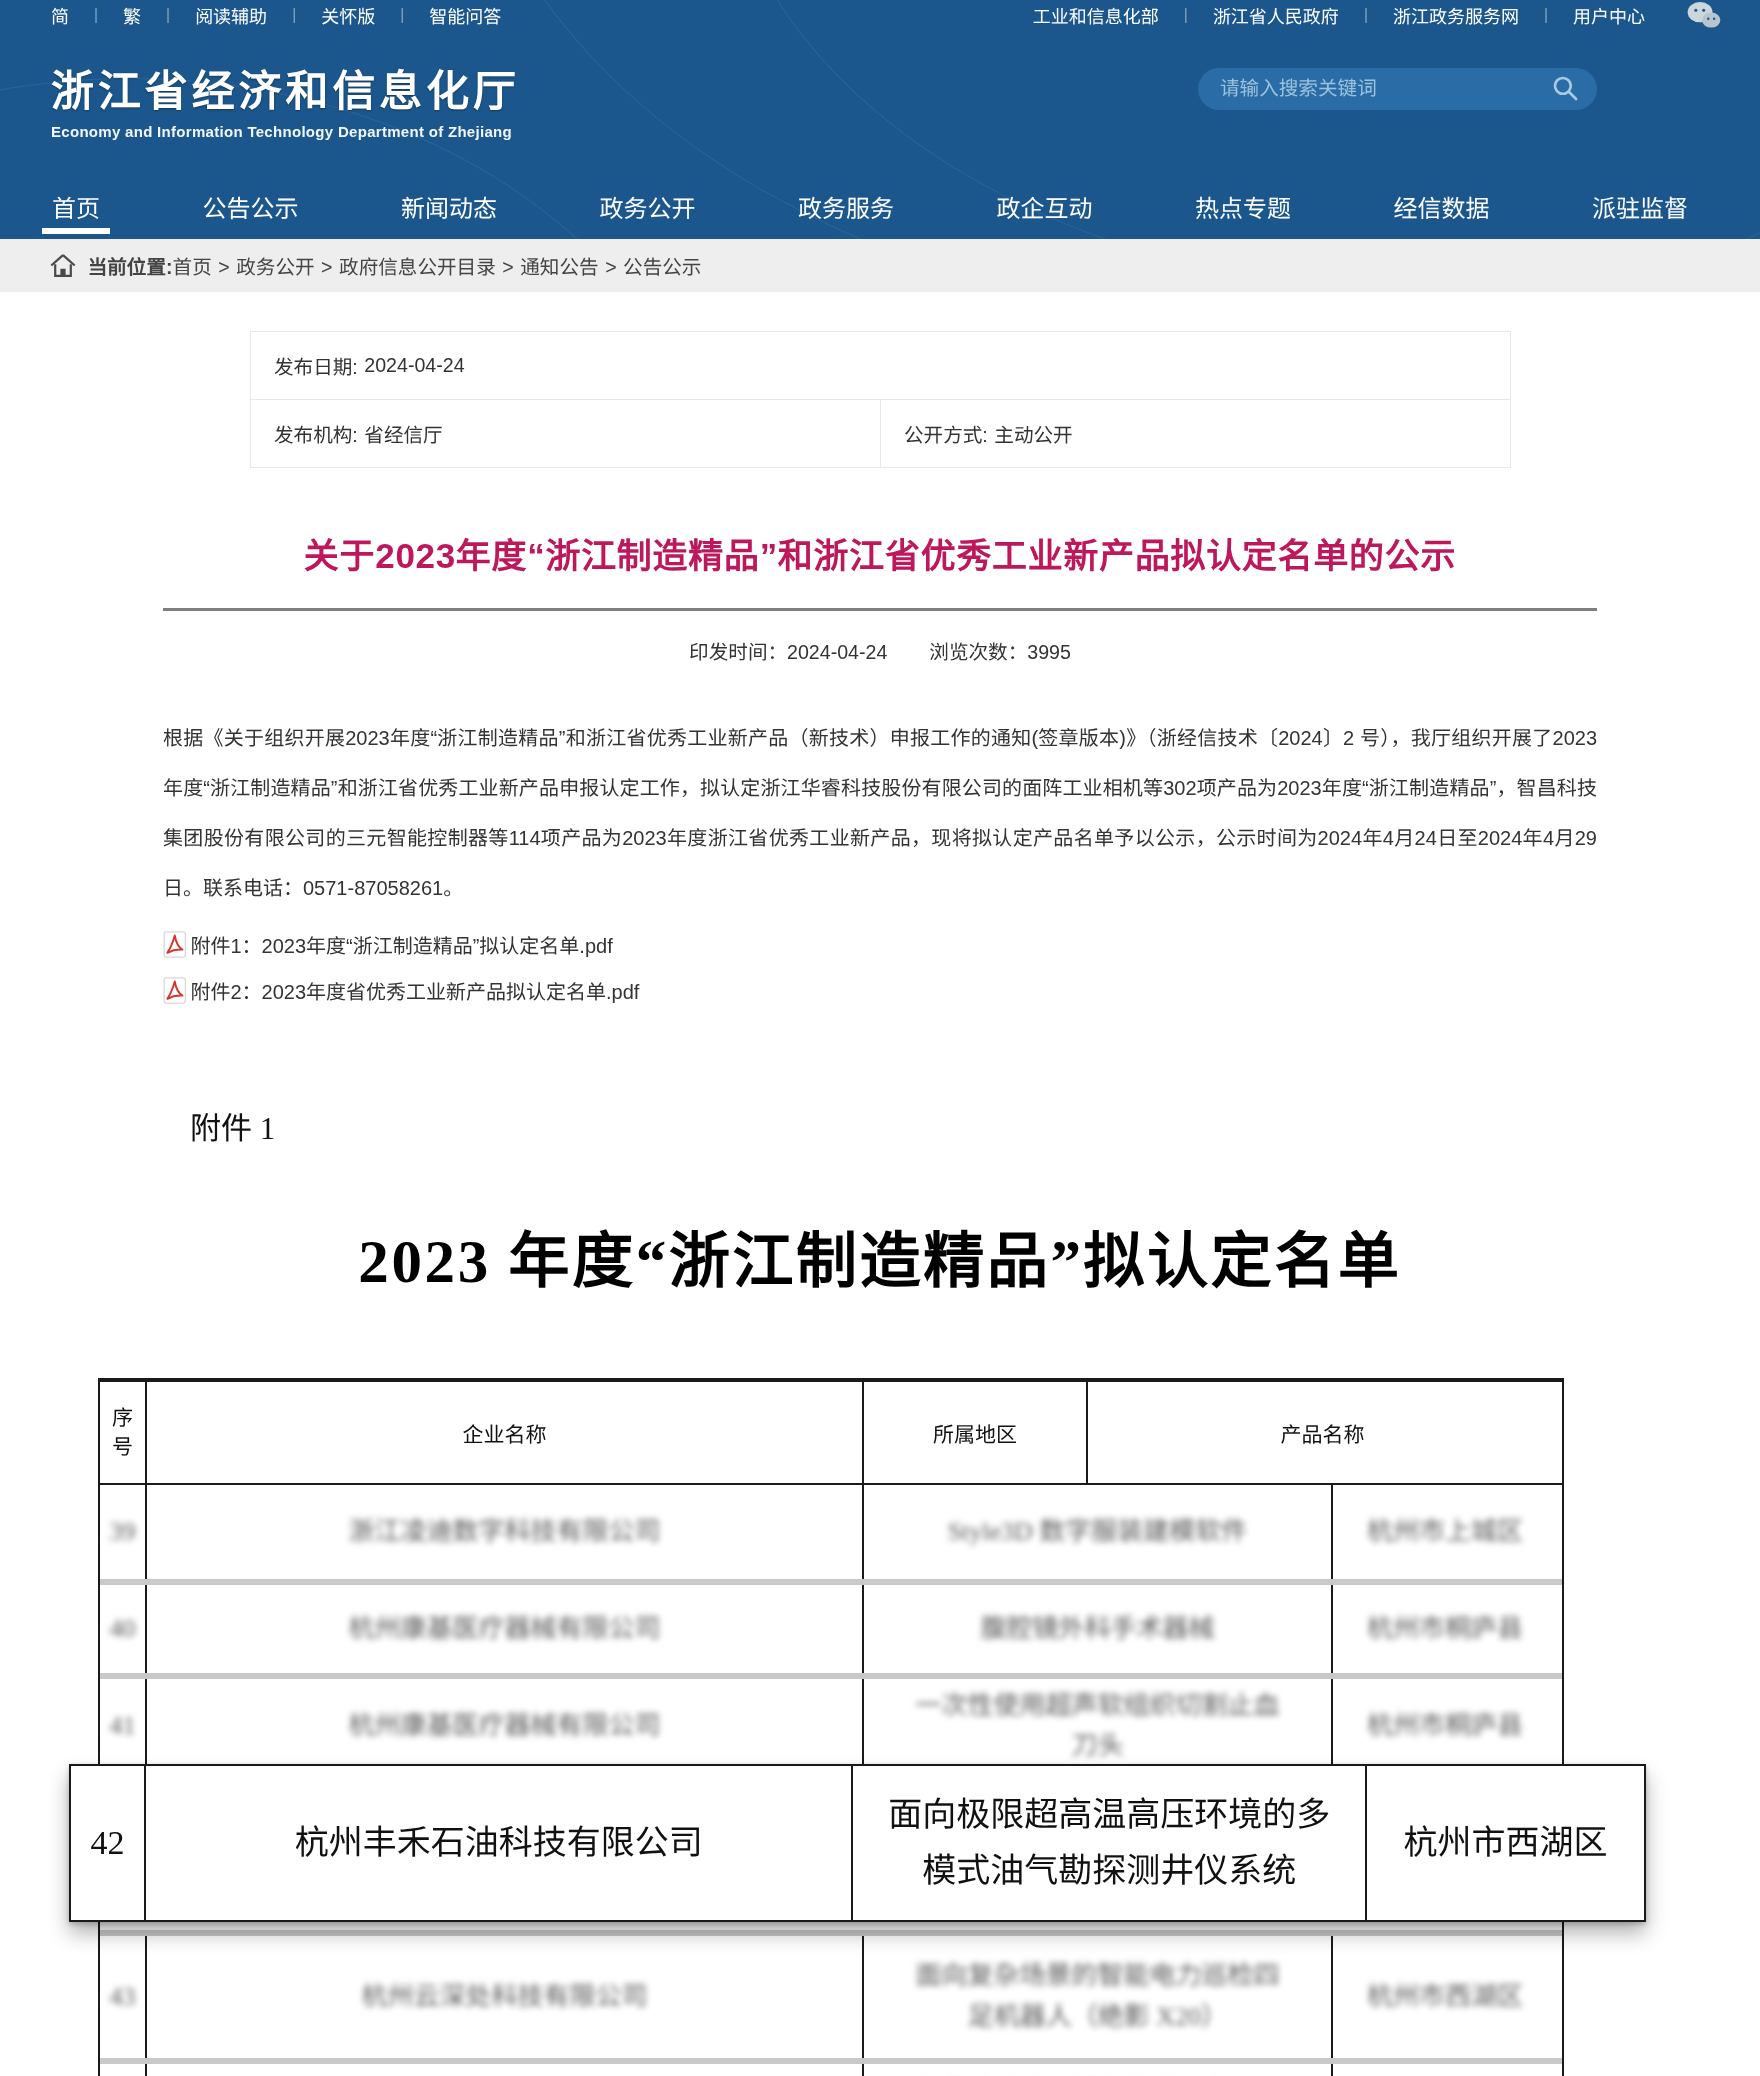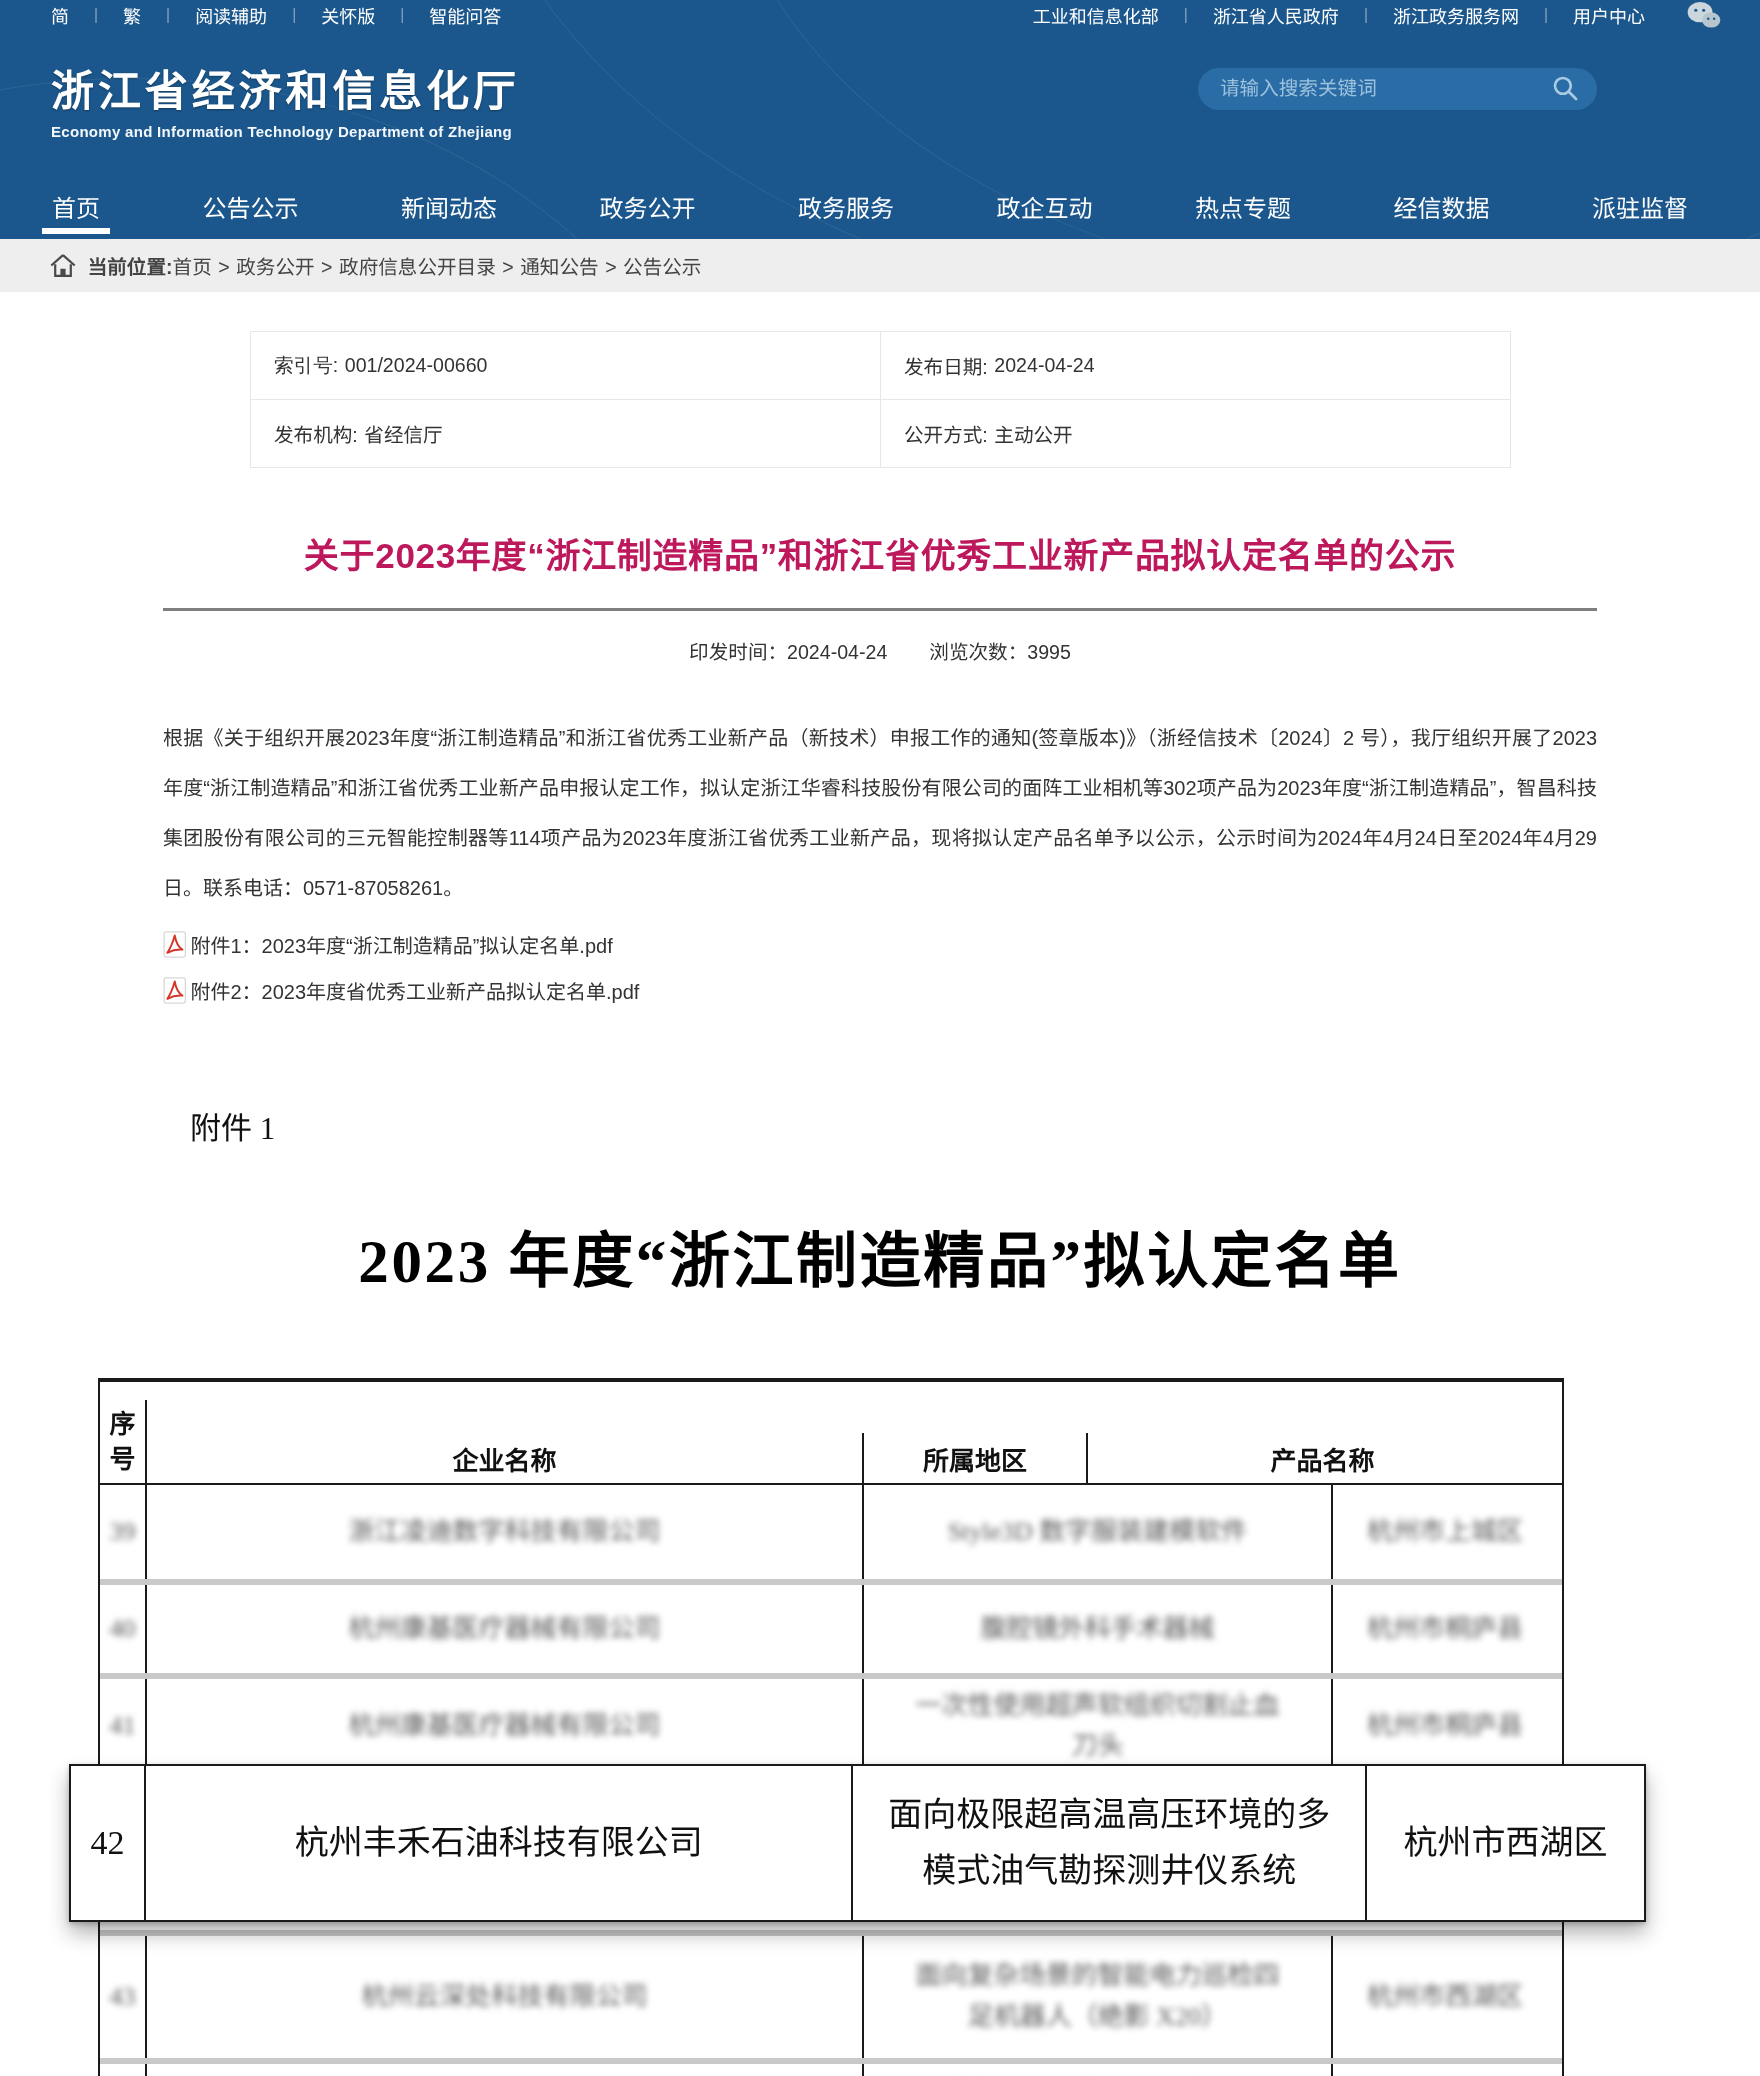--- a/index.html
+++ b/index.html
@@ -117,21 +117,21 @@
   .t-row{display:flex;align-items:stretch;background:#fff;}
   .t-cell{
     display:flex;align-items:center;justify-content:center;text-align:center;
     border-right:2px solid var(--table-line);padding:6.5px 19.6px;
   }
   .t-cell:last-child{border-right:none;}
   .c0{flex:0 0 47px;padding:6.5px 3.9px;}
   .c1{flex:0 0 717px;}
   .c2{flex:0 0 469px;padding:6.5px 39px;}
   .c3{flex:0 0 224px;padding:6.5px 9px;}
-  .t-header{min-height:103px;font-size:26px;font-weight:bold;border-bottom:2.6px solid var(--table-line);align-items:flex-end;}
+  .t-header{min-height:103px;font-size:21px;font-weight:normal;border-bottom:2.6px solid var(--table-line);}
   .t-header .c0{line-height:1.35;}
   .data-row{min-height:94px;font-size:26px;}
   .data-row{border-top:6.5px solid var(--blur-band);}
   .data-row.first{border-top:none;}
   .data-row .cell-text{display:block;line-height:1.55;}
   .blurred .cell-text{filter:blur(3.3px);color:#5a5a5a;}
   .row-41{min-height:89px;}
   .row-43{min-height:128px;}
   .row-44{min-height:109px;}
 
@@ -227,24 +227,20 @@
       <rect x="16" y="24" width="8" height="11" fill="#4a4a4a"></rect>
     </svg>
   </span>
   <span class="bc-prefix">当前位置:</span>
   <span><span class="bc-link">首页</span><span class="bc-sep">&gt;</span><span class="bc-link">政务公开</span><span class="bc-sep">&gt;</span><span class="bc-link">政府信息公开目录</span><span class="bc-sep">&gt;</span><span class="bc-link">通知公告</span><span class="bc-sep">&gt;</span><span class="bc-link">公告公示</span></span>
 </div>
 
 <div class="doc-meta">
   <div class="meta-row">
     <div class="meta-cell">
-      <span class="meta-label">索引号:</span>
-      <span>001/2024-00660</span>
-    </div>
-    <div class="meta-cell">
       <span class="meta-label">发布日期:</span>
       <span>2024-04-24</span>
     </div>
   </div>
   <div class="meta-row">
     <div class="meta-cell">
       <span class="meta-label">发布机构:</span>
       <span>省经信厅</span>
     </div>
     <div class="meta-cell">

